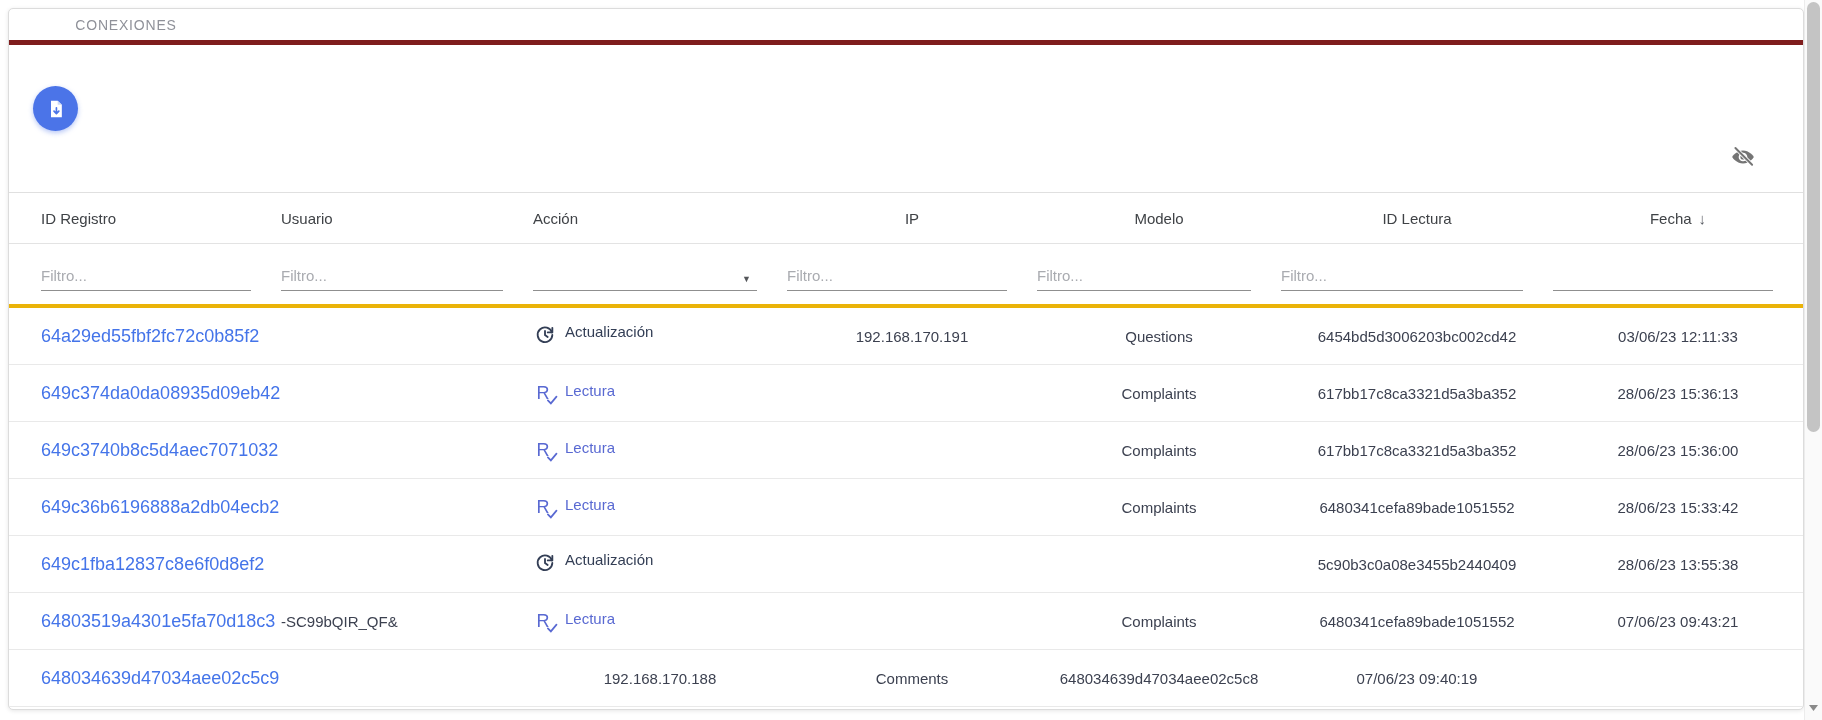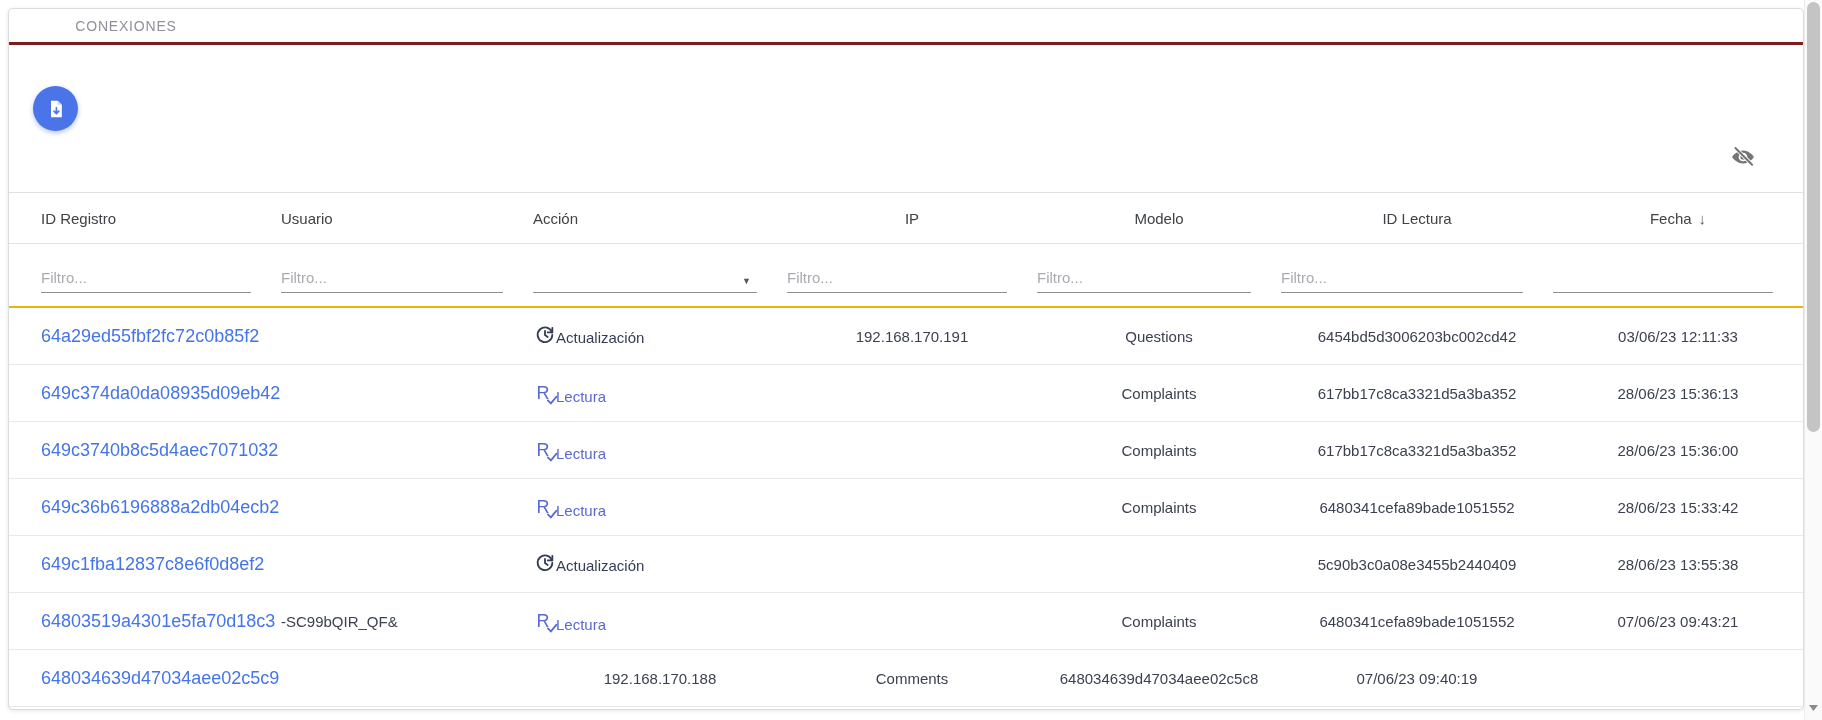--- a/index.html
+++ b/index.html
@@ -6,21 +6,21 @@
   html,body { width:1822px; height:720px; background:#fff; overflow:hidden;
     font-family:"Liberation Sans", sans-serif; }
 
   .page { position:relative; width:1822px; height:720px; background:#fff; }
 
   .card { position:absolute; left:8px; top:8px; width:1796px; height:702px;
     background:#fff; border:1px solid #dcdcdc; border-radius:5px;
     box-shadow:0 1px 4px rgba(0,0,0,.10); overflow:hidden; }
 
   
-  .tabbar { position:relative; height:36px; border-bottom:3px solid #7f1d1d;
+  .tabbar { position:relative; height:36px; border-bottom:5px solid #7f1d1d;
     display:flex; padding-left:37px; }
   .tab { width:160px; height:100%; display:flex; align-items:center; justify-content:center;
     font-size:14px; letter-spacing:.8px; color:#8f9199; cursor:pointer; position:relative;
     font-weight:400; }
   .tab.active { color:#4a55c2; font-weight:500; }
   .tab.active::after { content:""; position:absolute; left:0; right:0; bottom:-1px;
     height:4px; background:#4d5cd5; }
 
   
   .toolbar { position:relative; height:148px; border-bottom:1px solid #e0e0e0; }
@@ -29,41 +29,41 @@
     display:flex; align-items:center; justify-content:center;
     box-shadow:0 2px 5px rgba(75,116,232,.4); }
   .eye-btn { position:absolute; right:47px; top:99px; width:26px; height:26px;
     cursor:pointer; display:flex; align-items:center; justify-content:center; }
 
   
   .grid-row { display:grid; grid-template-columns:240px 252px 254px 250px 244px 272px 1fr;
     padding-left:32px; align-items:center; }
   .thead { height:51px; border-bottom:1px solid #e3e3e3; }
   .th { font-size:15px; color:#3f4246; display:flex; align-items:center; }
-  .tfilters { height:64px; border-bottom:2px solid #eab308; align-items:end; }
+  .tfilters { height:64px; border-bottom:4px solid #eab308; align-items:end; }
   .tf { padding-bottom:13px; }
   .tf input { display:block; width:calc(100% - 30px); border:none; outline:none;
     border-bottom:1px solid #8f8f8f; font-size:15px; padding:4px 0 6px 0;
     color:#3c4150; background:transparent; font-family:"Liberation Sans", sans-serif; }
   .tf input::placeholder { color:#a9abb0; }
   .selectbox { position:relative; width:calc(100% - 30px); height:27px;
     border-bottom:1px solid #8f8f8f; cursor:pointer; }
   .selectbox .sel-arrow { position:absolute; right:6px; bottom:6px; font-size:9px;
     color:#54565a; }
 
   .trow { height:57px; border-bottom:1px solid #e9e9e9; font-size:15px; color:#3c4150; }
   .td { overflow:hidden; white-space:nowrap; }
   .c0,.c1,.c2 { text-align:left; }
   .c3,.c4,.c5,.c6 { text-align:center; }
   .th.c3,.th.c4,.th.c5,.th.c6 { justify-content:center; }
   .sortarrow { margin-left:7px; font-size:15px; color:#5a5d63; }
 
   .idlink { color:#4474e9; text-decoration:none; cursor:pointer; font-size:18px; }
 
-  .action { display:inline-flex; align-items:flex-end; }
+  .action { display:inline-flex; align-items:flex-start; gap:9px; }
   .aicon { display:inline-flex; width:23px; height:23px; align-items:center;
     justify-content:center; position:relative; }
   .action.update { color:#333e55; }
   .action.read   { color:#5969d2; }
   .action.create .aicon { color:#3fa84f; }
   .action.create .alabel { color:#63ba6d; }
   .alabel { font-size:15px; }
 
   .ricon { position:relative; width:16px; height:22px; display:inline-block; }
   .rletter { font-size:18px; line-height:22px; font-weight:500; }

